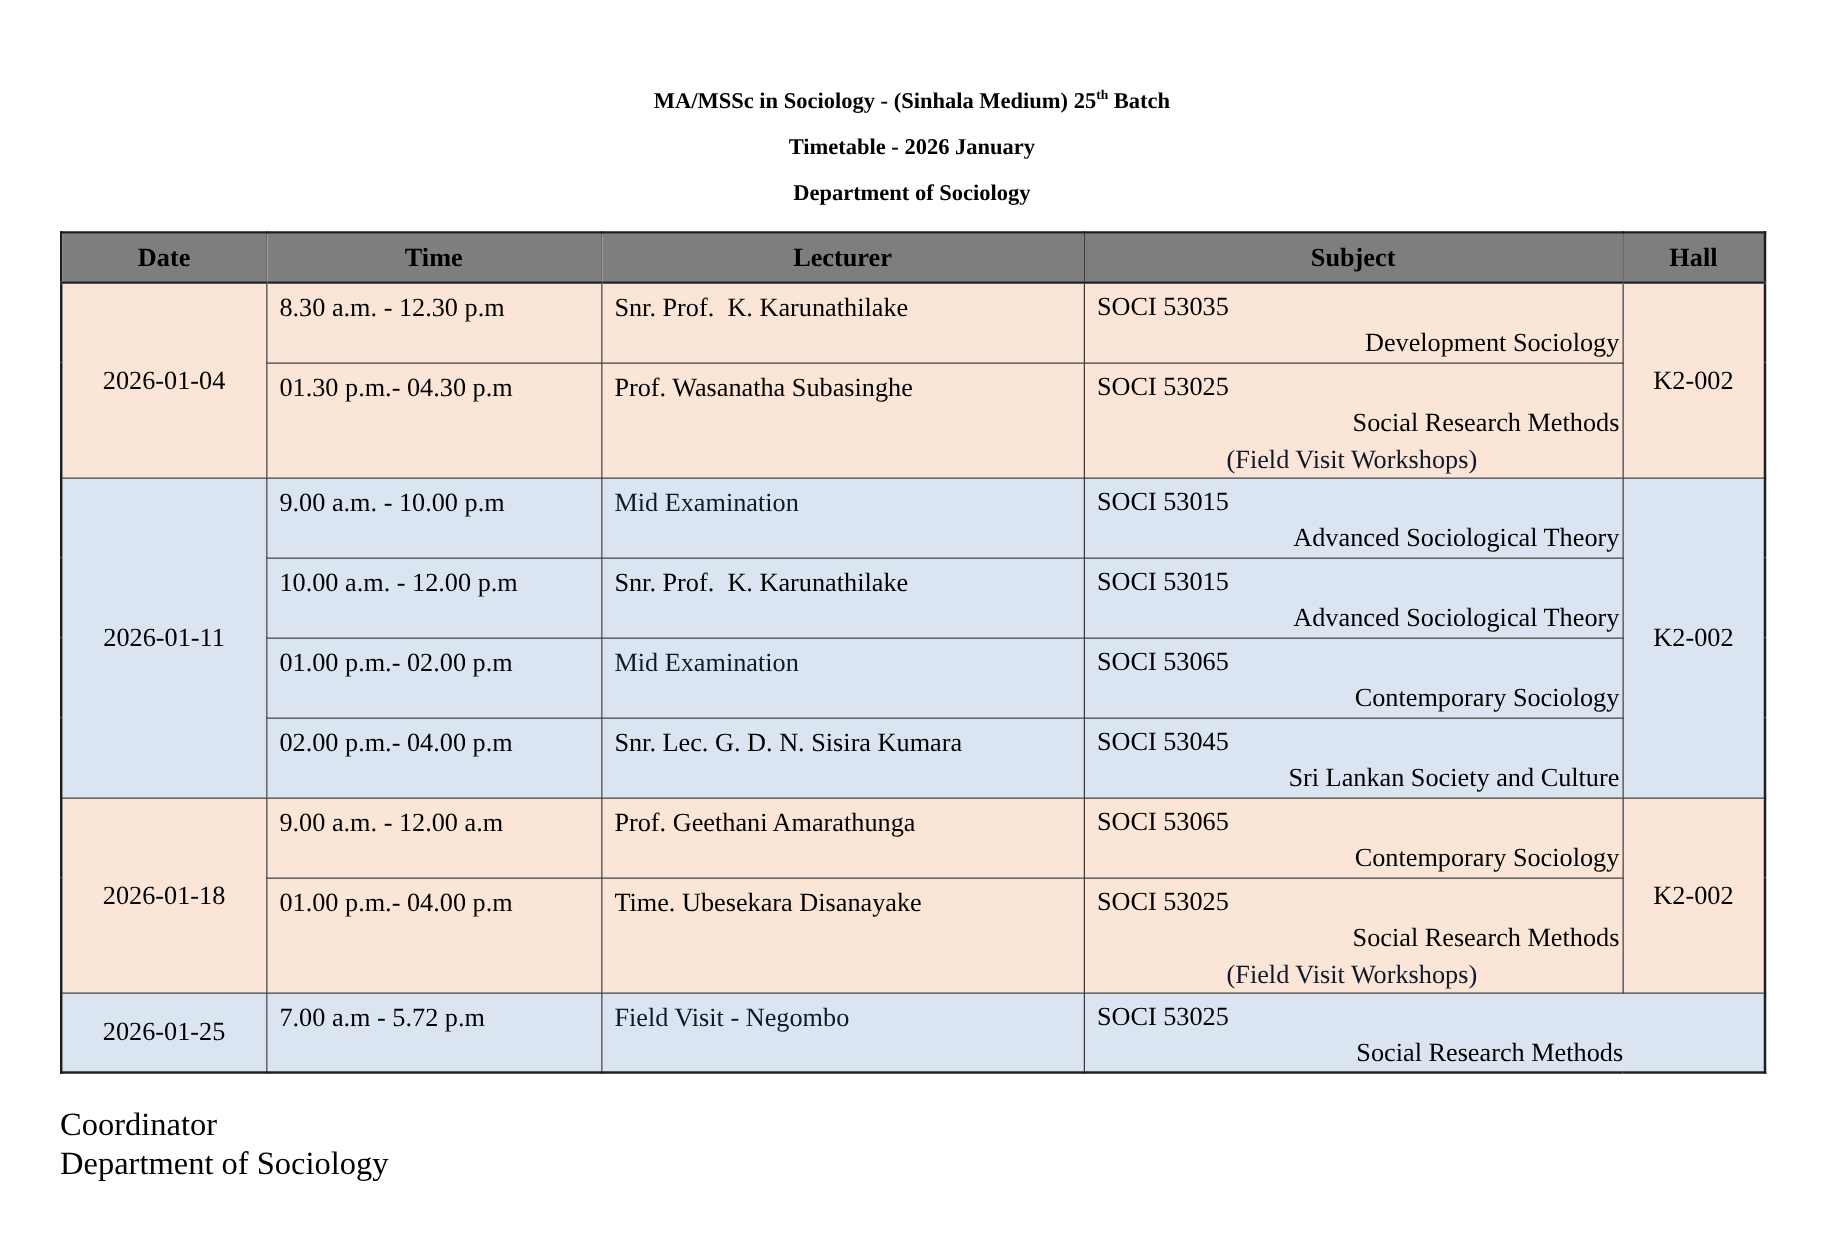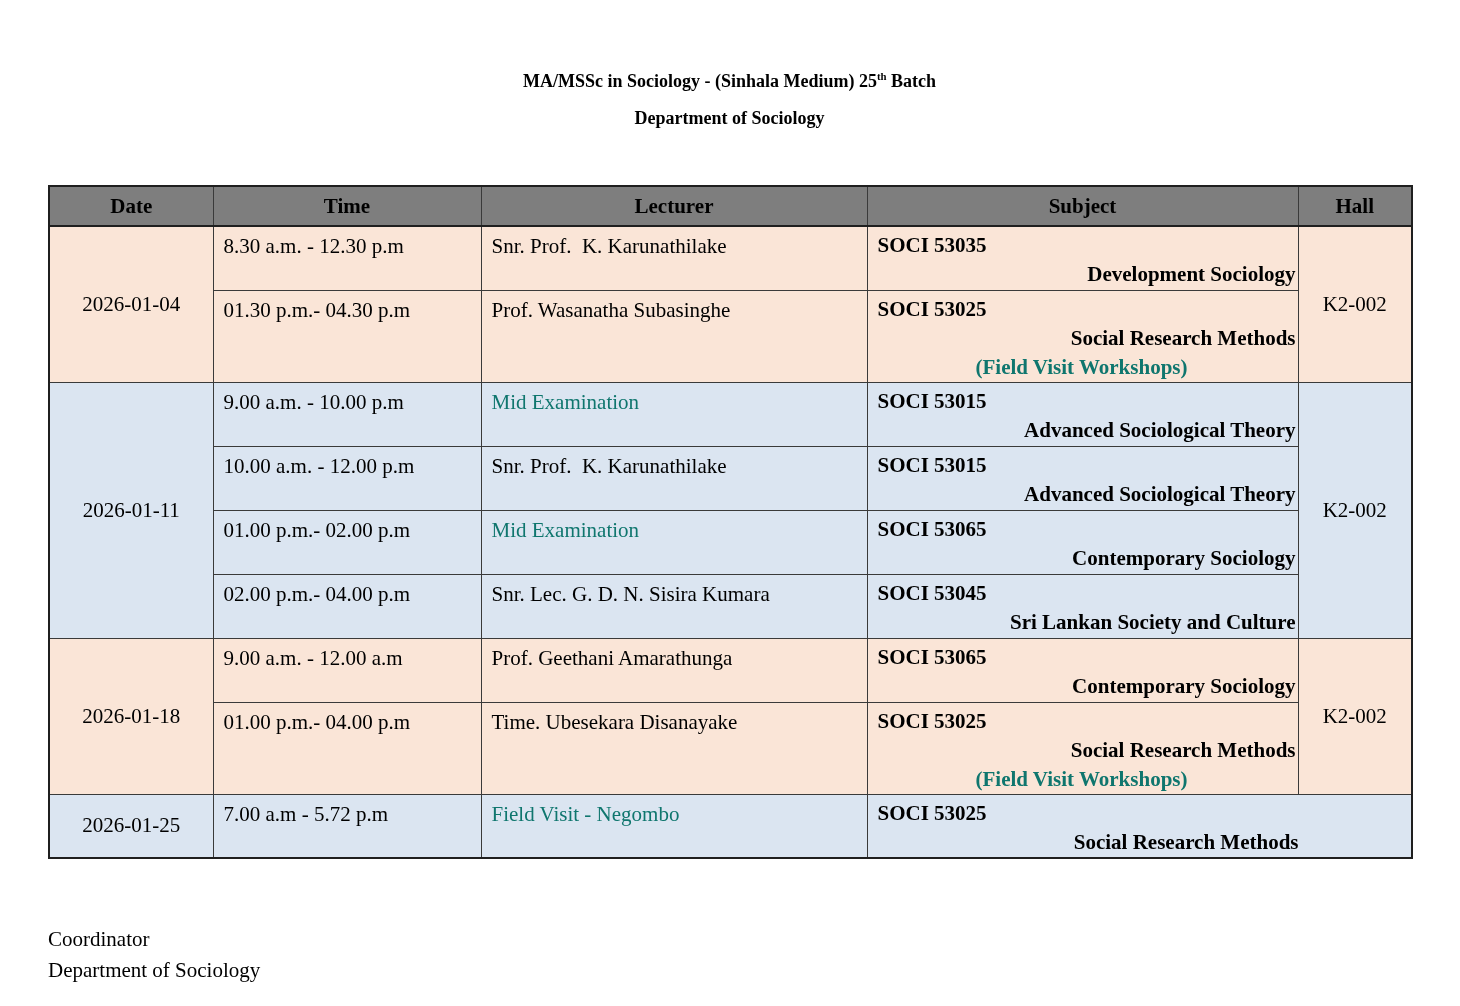--- a/index.html
+++ b/index.html
@@ -58,42 +58,42 @@
     vertical-align: top;
     padding: 5px 6px 0 10px;
     line-height: 29px;
     white-space: pre-wrap;
     margin-left: 37px;
   }
   td.subject-cell {
     vertical-align: top;
     padding: 4px 2px 0 0;
     line-height: 29px;
-    font-weight: bold;
   }
   .subject-inner { width: 100%; }
   .subject-inner.fixedw { width: 431px; }
   .code  { text-align: left; padding-left: 10px; }
   .sname { text-align: right; }
   .note  { text-align: center; }
-  .red   { color: #0f766e; }
+  .red   { color: #0f172a; }
 
   
   .footer-block {
     position: absolute;
-    left: 48px; top: 924px;
-    font-size: 21px;
+    left: 48px; top: 884px;
+    font-size: 26px;
     line-height: 31px;
   }
 </style>
 </head>
 <body>
 
 <div class="title-block">
   <div><span>MA/MSSc in Sociology - (Sinhala Medium) 25</span><sup>th</sup><span> Batch</span></div>
+  <div>Timetable - 2026 January</div>
   <div>Department of Sociology</div>
 </div>
 
 <table class="timetable">
   <colgroup>
     <col style="width:164px">
     <col style="width:268px">
     <col style="width:386px">
     <col style="width:431px">
     <col style="width:114px">

